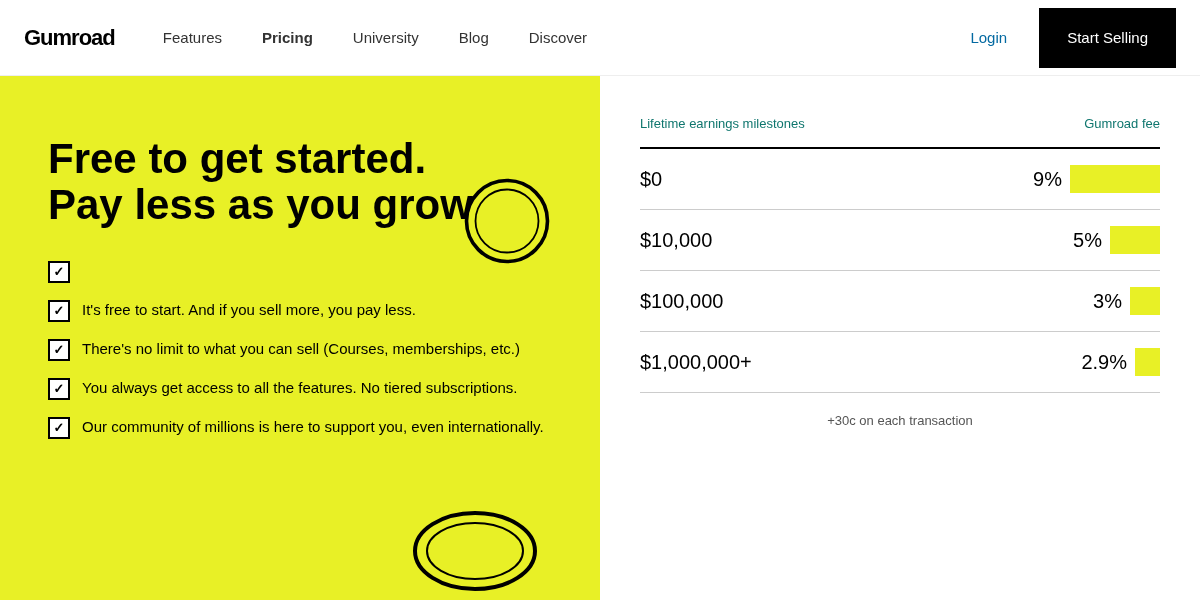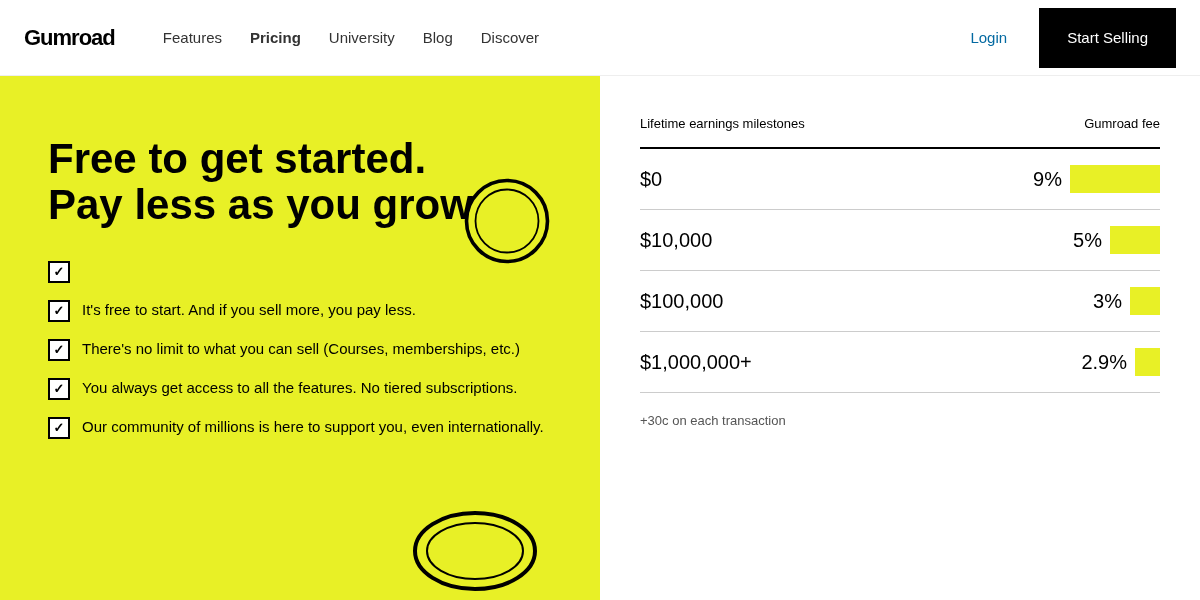--- a/index.html
+++ b/index.html
@@ -5,21 +5,21 @@
     * { margin: 0; padding: 0; box-sizing: border-box; }
     body { font-family: -apple-system, BlinkMacSystemFont, 'Segoe UI', sans-serif; width: 1200px; height: 600px; overflow: hidden; }
 
     
     nav {
       display: flex; align-items: center; height: 76px;
       background: #fff; border-bottom: 1px solid #eee;
       padding: 0 24px; position: relative; z-index: 10;
     }
     .nav-logo { font-size: 22px; font-weight: 900; letter-spacing: -1px; color: #000; margin-right: 48px; }
-    .nav-links { display: flex; gap: 28px; flex: 1; align-items: center; }
+    .nav-links { display: flex; gap: 40px; flex: 1; align-items: center; }
     .nav-link { font-size: 15px; color: #333; text-decoration: none; cursor: pointer; }
     .nav-link.active { font-weight: 600; }
     .nav-right { display: flex; align-items: center; gap: 0; }
     .nav-login { font-size: 15px; color: #0369a1; padding: 0 32px; cursor: pointer; }
     .nav-cta {
       background: #000; color: #fff; font-size: 15px; font-weight: 400;
       padding: 12px 28px; cursor: pointer; border: none; height: 60px;
     }
 
     
@@ -52,34 +52,34 @@
     }
 
     
     .right-panel {
       flex: 1; background: #fff; padding: 40px 40px 24px 40px;
     }
     .table-header {
       display: flex; justify-content: space-between; align-items: center;
       padding-bottom: 16px; border-bottom: 2px solid #000;
     }
-    .col-label { font-size: 13px; color: #000000; }
+    .col-label { font-size: 13px; color: #0f766e; }
     .table-rows { }
     .table-row {
       display: flex; justify-content: space-between; align-items: center;
       padding: 16px 0; border-bottom: 1px solid #ccc; position: relative;
     }
     .row-milestone { font-size: 20px; font-weight: 400; color: #000; }
     .row-fee-wrap { display: flex; align-items: center; gap: 0; }
     .row-fee { font-size: 20px; font-weight: 400; color: #000; }
     .fee-bar {
       height: 28px; background: #e8f026; margin-left: 8px;
     }
     .transaction-note {
-      text-align: left; font-size: 13px; color: #555; margin-top: 20px;
+      text-align: center; font-size: 13px; color: #555; margin-top: 20px;
     }
   </style>
 </head>
 <body>
 
 <nav>
   <div class="nav-logo">Gumroad</div>
   <div class="nav-links">
 
   <a class="nav-link">Features</a>

